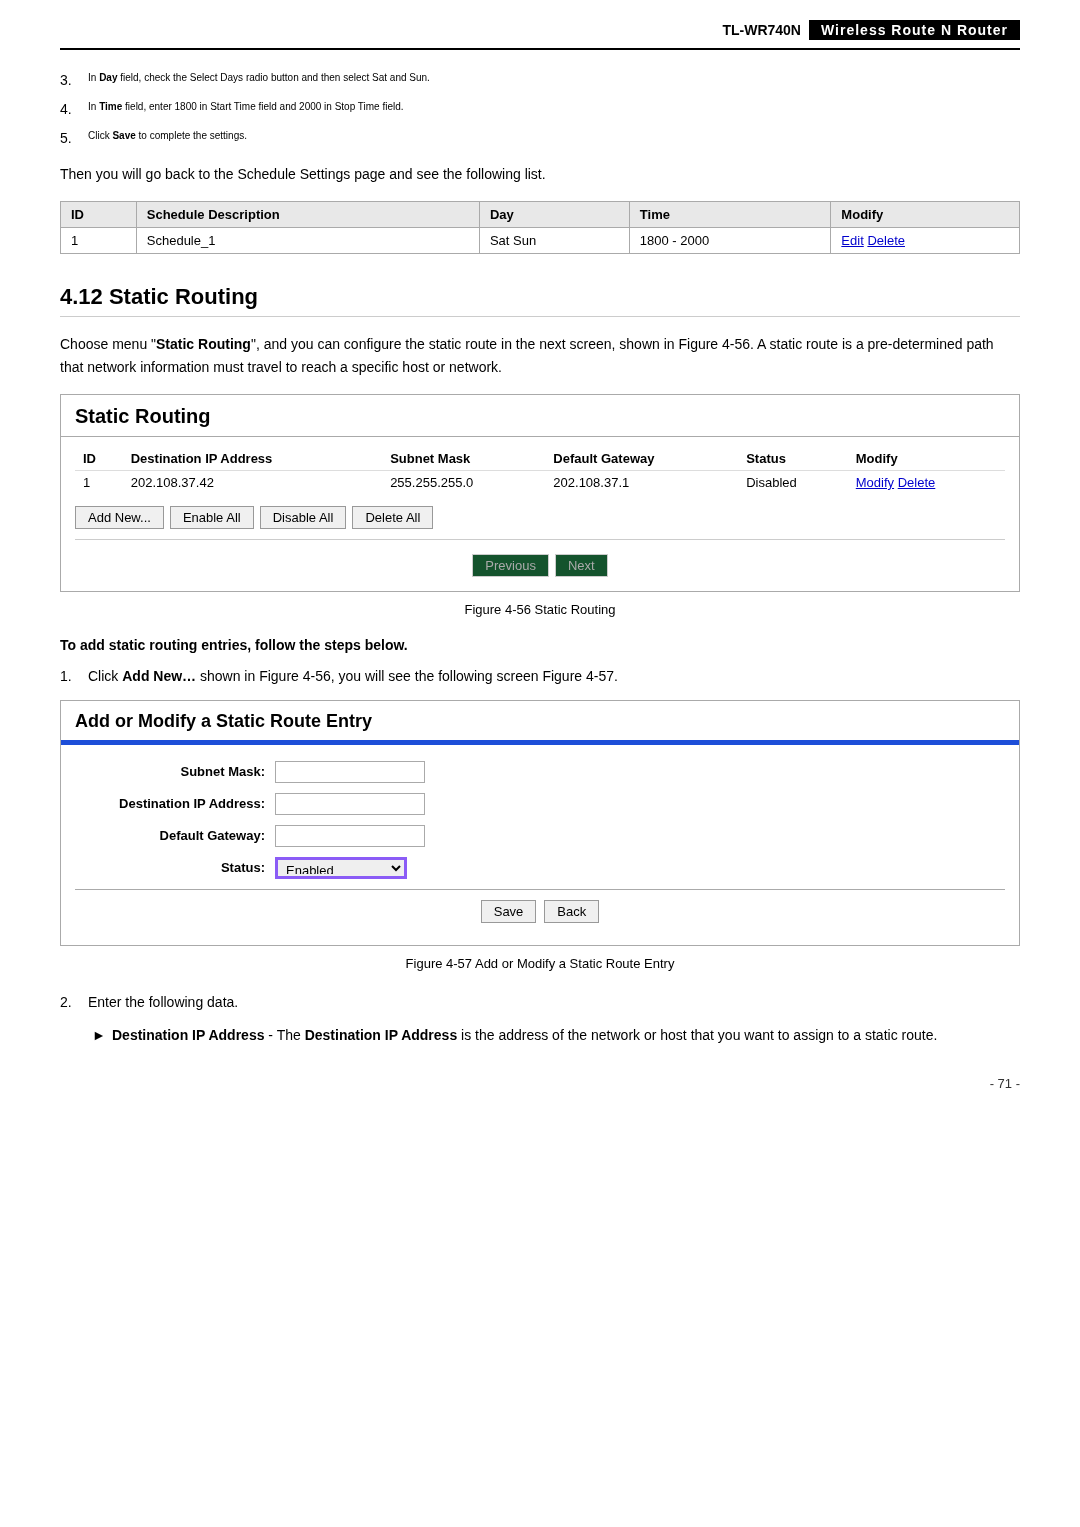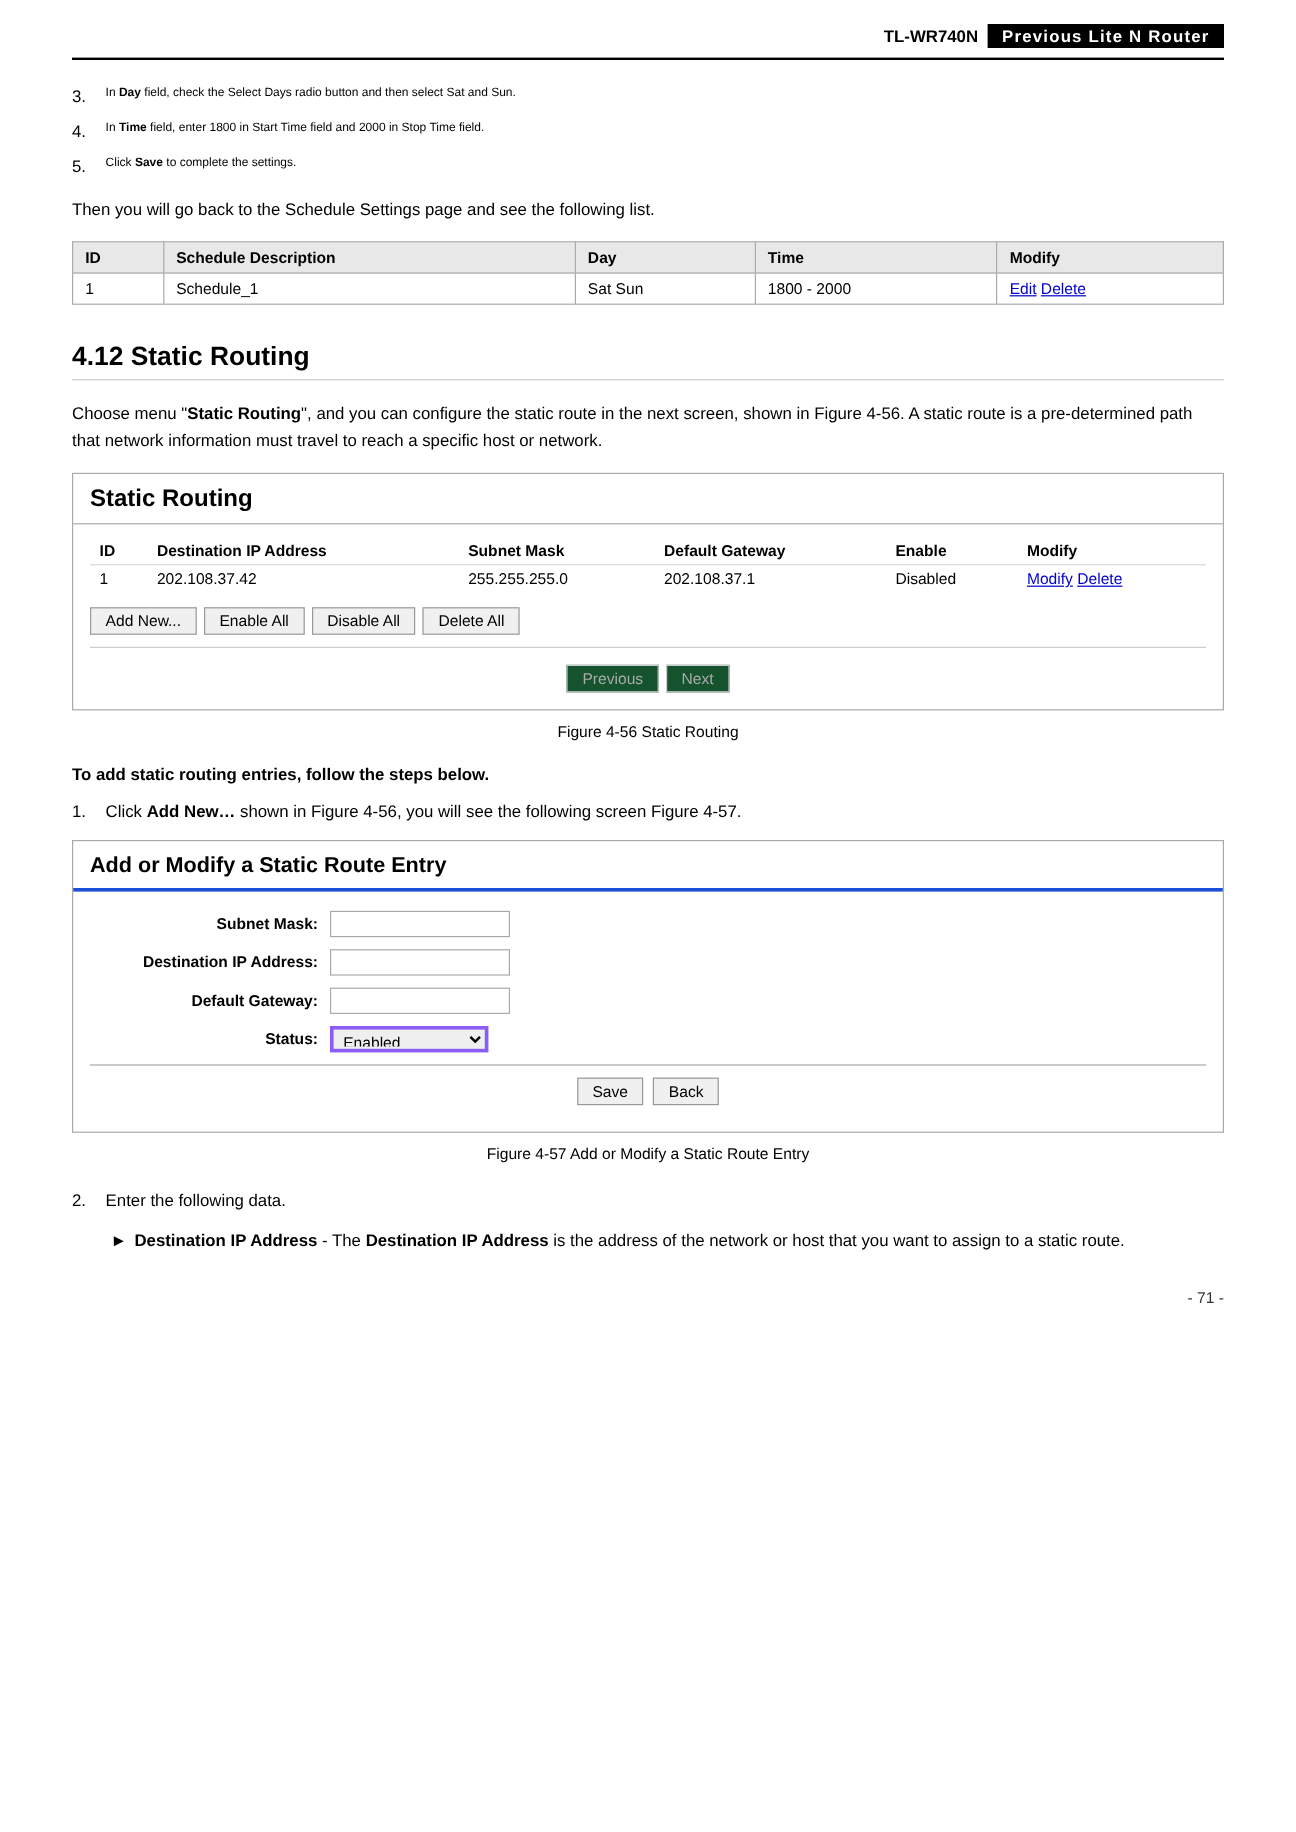--- a/index.html
+++ b/index.html
@@ -165,21 +165,21 @@
 
     
     .form-panel {
       border: 1px solid #aaa;
       margin-bottom: 10px;
     }
     .form-panel-title {
       font-size: 18px;
       font-weight: bold;
       padding: 10px 14px 8px 14px;
-      border-bottom: 3px solid #1d4ed8;
+      border-bottom: 5px solid #1d4ed8;
     }
     .form-panel-body {
       padding: 16px 14px;
     }
 
     
     .form-row {
       display: flex;
       align-items: center;
       margin-bottom: 10px;
@@ -267,21 +267,21 @@
       text-decoration: underline;
     }
   </style>
 </head>
 <body>
 
 <div class="page-wrapper">
 
   <div class="header">
     <span class="header-model">TL-WR740N</span>
-    <span class="header-title">Previous  Lite  N  Router</span>
+    <span class="header-title">Wireless  Route  N  Router</span>
   </div>
 
   <ol class="step-list">
     <li>
       <span class="step-num">3.</span>
       <span class="step-text">In <b>Day</b> field, check the Select Days radio button and then select Sat and Sun.</span>
     </li>
     <li>
       <span class="step-num">4.</span>
       <span class="step-text">In <b>Time</b> field, enter 1800 in Start Time field and 2000 in Stop Time field.</span>
@@ -325,21 +325,21 @@
   <div class="panel">
     <div class="panel-title">Static Routing</div>
     <div class="panel-body">
       <table class="routing-table">
         <thead>
           <tr>
             <th>ID</th>
             <th>Destination IP Address</th>
             <th>Subnet Mask</th>
             <th>Default Gateway</th>
-            <th>Enable</th>
+            <th>Status</th>
             <th>Modify</th>
           </tr>
         </thead>
         <tbody>
           <tr>
             <td>1</td>
             <td>202.108.37.42</td>
             <td>255.255.255.0</td>
             <td>202.108.37.1</td>
             <td class="status-disabled">Disabled</td>

